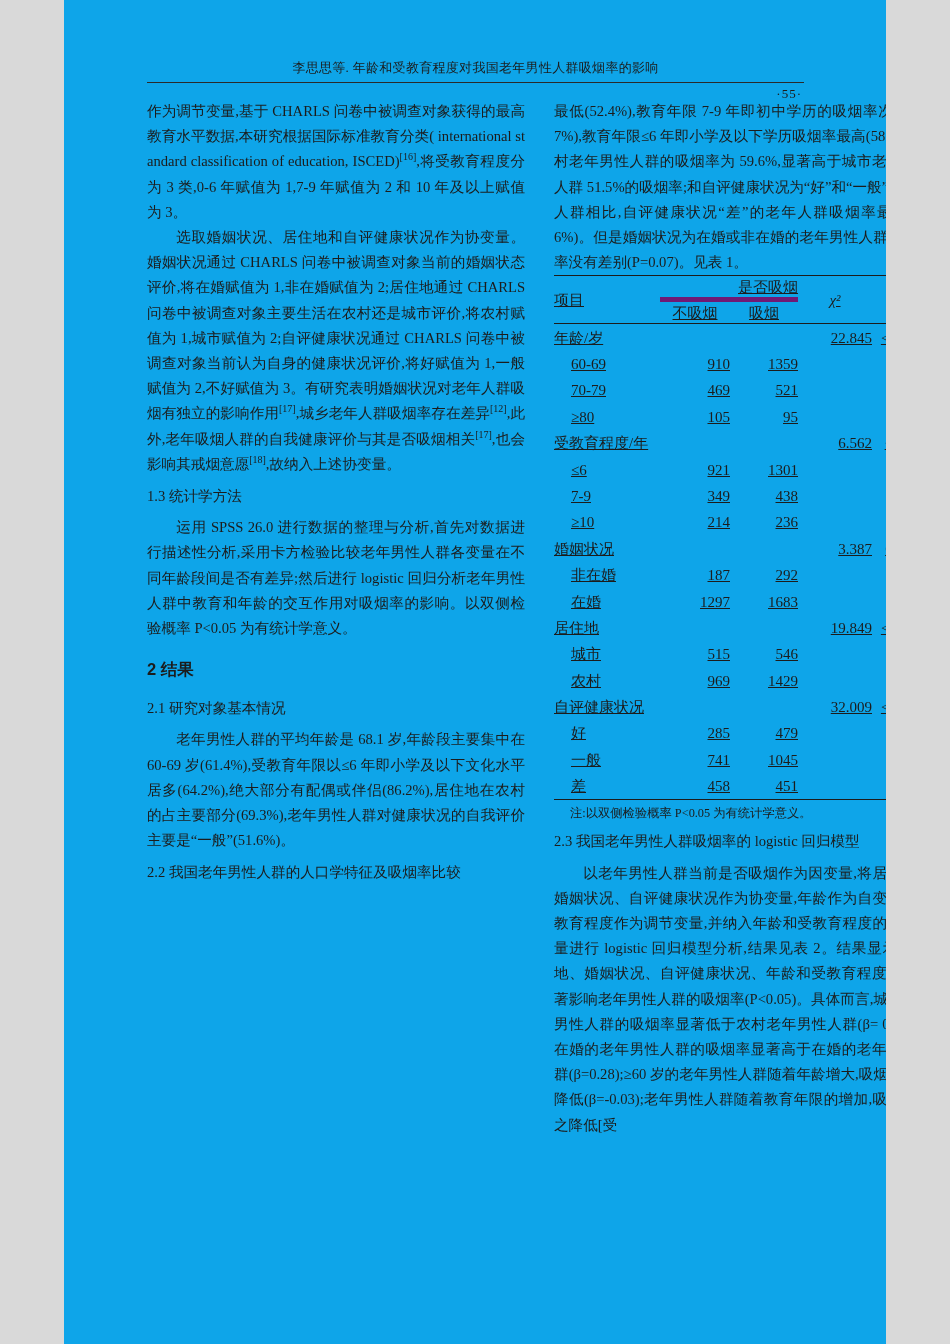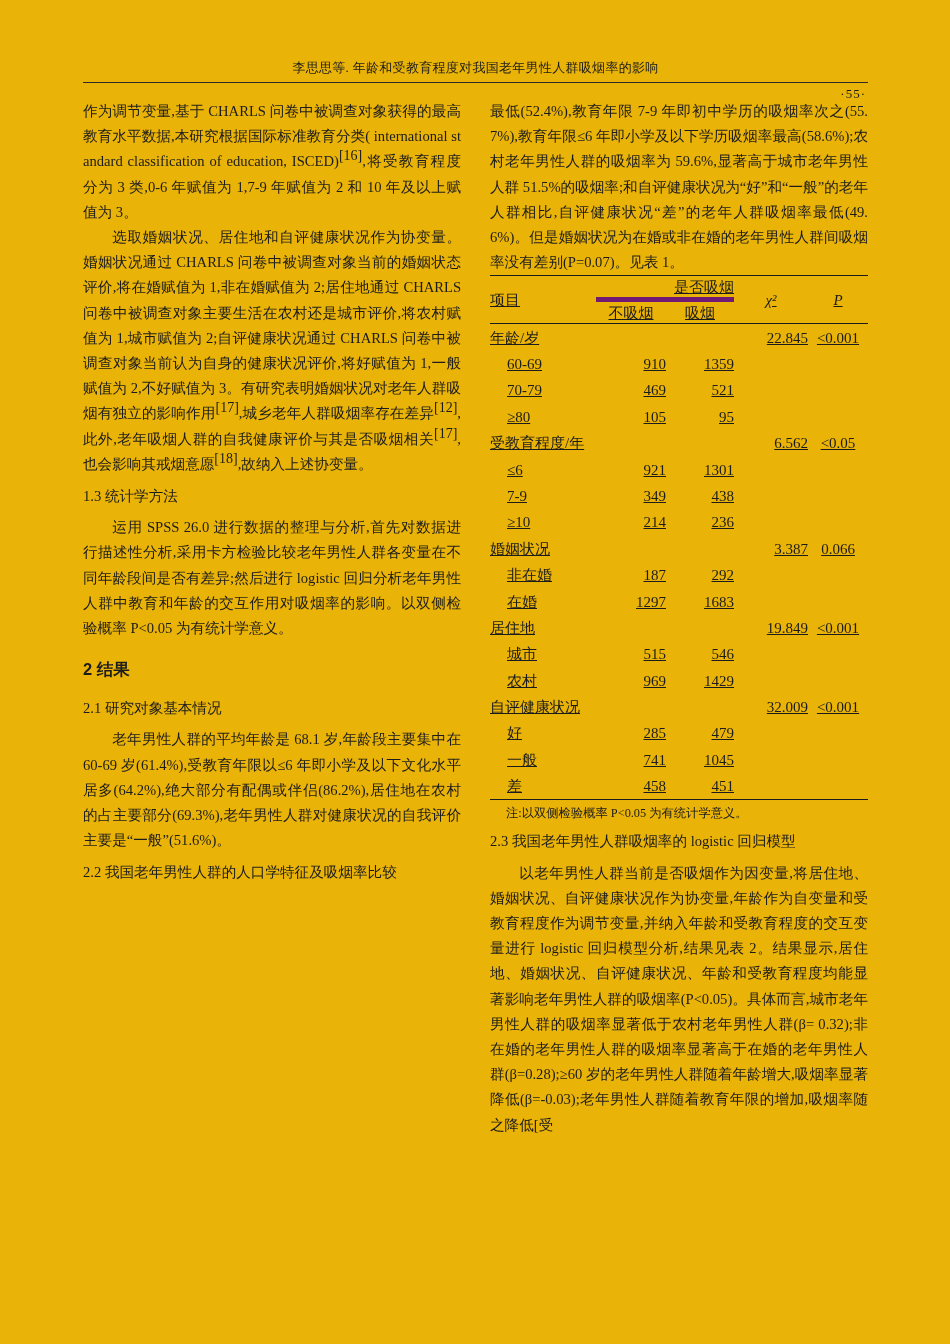--- a/index.html
+++ b/index.html
@@ -1,38 +1,38 @@
 <!DOCTYPE html>
 <html lang="zh"><head>
 <meta charset="utf-8">
 <style>
   html,body{margin:0;padding:0;background:#d9d9d9;}
   .page{
-    width:950px;height:1344px;margin:0 auto;background:#eab308;position:relative;
+    width:822px;height:1344px;margin:0 auto;background:#0ea5e9;position:relative;
     font-family:"Liberation Serif","DejaVu Serif",serif;color:#1c1c1c;
     box-sizing:border-box;overflow:hidden;
   }
   
   .running-header{
     position:absolute;top:56px;left:83px;right:82px;height:26px;
     border-bottom:1.5px solid #2a2a2a;font-size:13px;
   }
   .running-header .title{
     position:absolute;left:50%;transform:translateX(-50%);top:3px;white-space:nowrap;letter-spacing:.3px;
   }
   .running-header .pageno{position:absolute;right:2px;top:3px;letter-spacing:1px;margin-top:27px;}
   
   .content{
     position:absolute;top:99px;left:83px;right:82px;bottom:40px;
     display:flex;gap:29px;
   }
   .col{width:378px;flex:0 0 378px;font-size:14.6px;line-height:25.2px;text-align:justify;}
   .col p{margin:0;text-indent:2em;word-break:break-all;}
   .col p.cont{text-indent:0;}
-  sup.ref{font-size:14px;line-height:0;vertical-align:super;}
+  sup.ref{font-size:10px;line-height:0;vertical-align:super;}
   .h-sub{margin:7px 0 6px;font-size:14.6px;font-weight:normal;text-indent:0;}
   .h-main{
     margin:16px 0 15px;font-family:"Liberation Sans","DejaVu Sans",sans-serif;
     font-weight:bold;font-size:16.5px;line-height:24px;
   }
   
   .tbl-caption{
     text-align:center;font-weight:bold;font-size:13.4px;margin:12px 0 9px;line-height:20px;
     font-family:"Liberation Sans","DejaVu Sans",sans-serif;
   }

